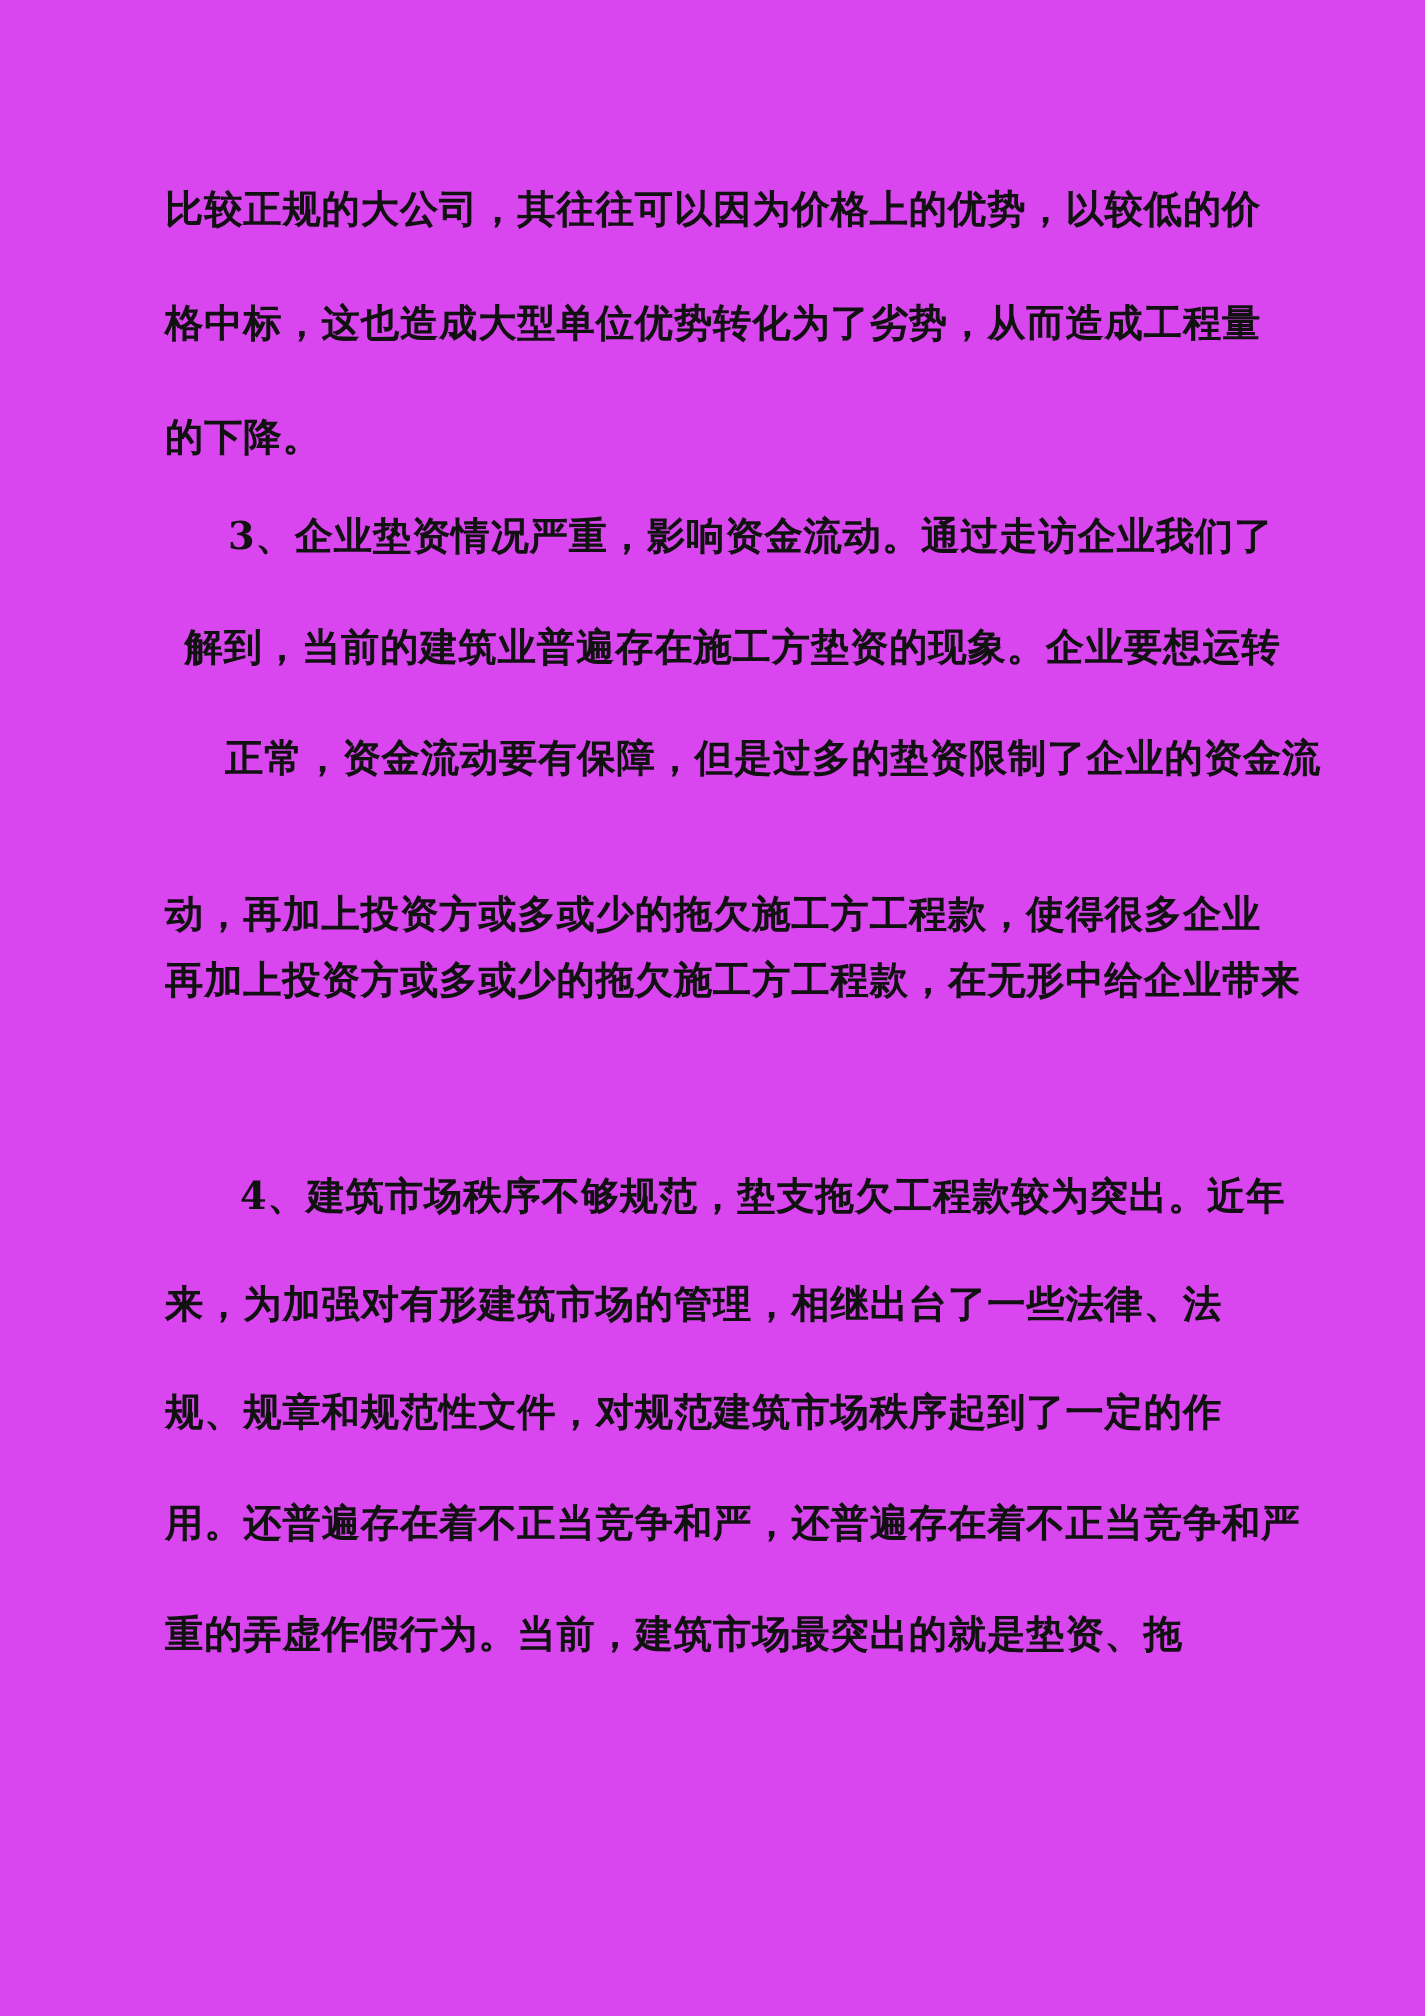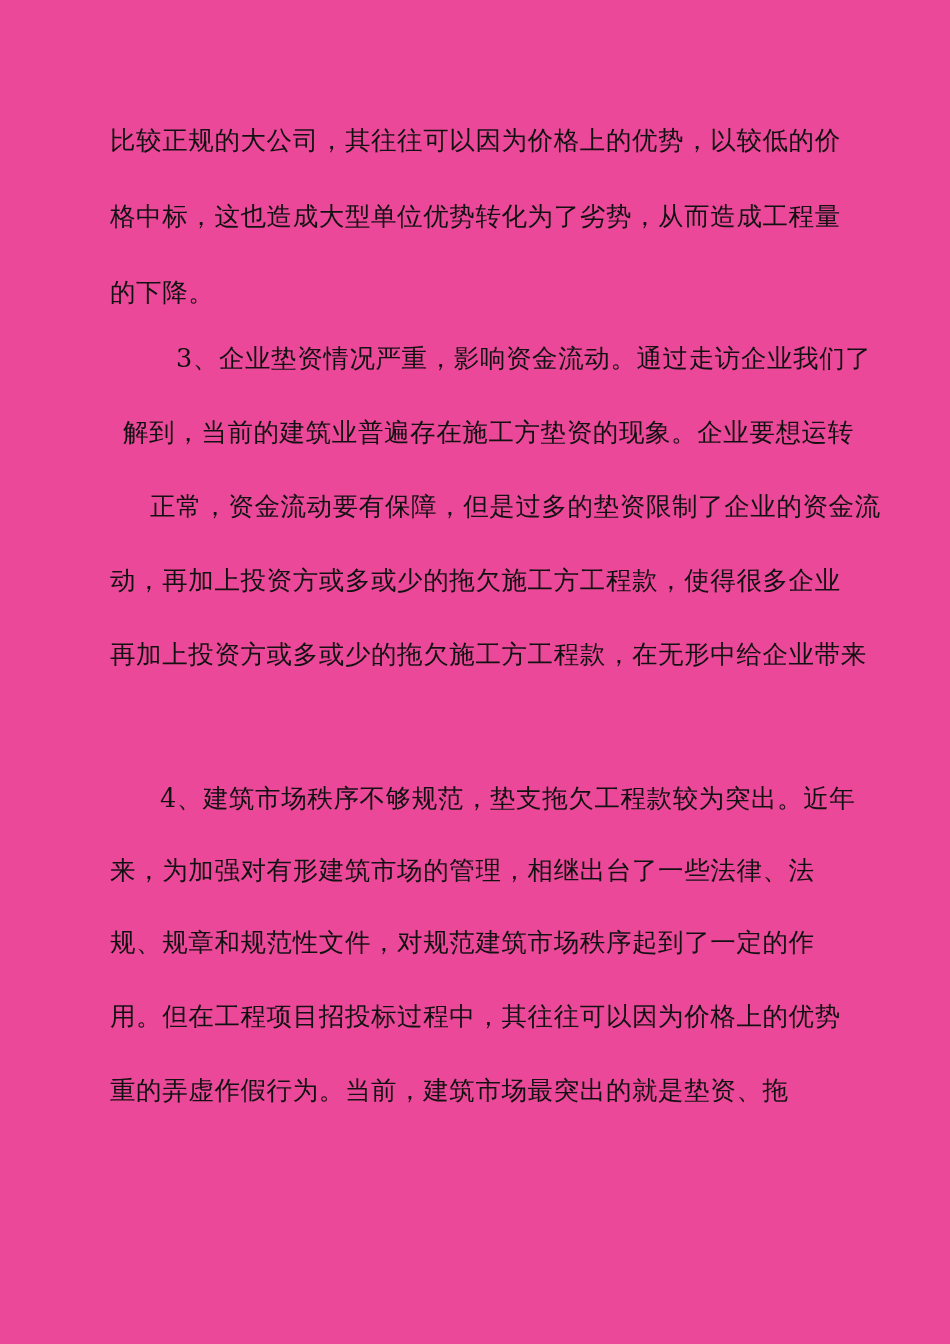--- a/index.html
+++ b/index.html
@@ -14,43 +14,44 @@
       overflow: hidden;
       font-family: "DejaVu Serif", "Liberation Serif", serif;
       color: #111111;
     }
     .page {
       position: absolute;
       left: 0;
       top: 0;
       width: 950px;
       height: 1344px;
-      background: #ec4899;
+      background: #d946ef;
+      font-weight: bold;
     }
     .line {
       position: absolute;
       left: 110px;
       font-size: 25.5px;
       line-height: 30px;
       white-space: nowrap;
       letter-spacing: 0.6px;
     }
   </style>
 </head>
 <body>
 
 <div class="page">
   <div class="line" style="top:125px;">比较正规的大公司，其往往可以因为价格上的优势，以较低的价</div>
   <div class="line" style="top:201px;">格中标，这也造成大型单位优势转化为了劣势，从而造成工程量</div>
   <div class="line" style="top:277px;">的下降。</div>
 
-  <div class="line" style="top:343px; left:176px;">3、企业垫资情况严重，影响资金流动。通过走访企业我们了</div>
+  <div class="line" style="top:343px; left:152px;">3、企业垫资情况严重，影响资金流动。通过走访企业我们了</div>
   <div class="line" style="top:417px;margin-left:13px;">解到，当前的建筑业普遍存在施工方垫资的现象。企业要想运转</div>
   <div class="line" style="top:491px;margin-left:40px;">正常，资金流动要有保障，但是过多的垫资限制了企业的资金流</div>
-  <div class="line" style="top:565px;">动，再加上投资方或多或少的拖欠施工方工程款，使得很多企业</div>
+  <div class="line" style="top:595px;">动，再加上投资方或多或少的拖欠施工方工程款，使得很多企业</div>
   <div class="line" style="top:639px;">再加上投资方或多或少的拖欠施工方工程款，在无形中给企业带来</div>
 
   <div class="line" style="top:783px; left:160px;">4、建筑市场秩序不够规范，垫支拖欠工程款较为突出。近年</div>
   <div class="line" style="top:927px;">规、规章和规范性文件，对规范建筑市场秩序起到了一定的作</div>
   <div class="line" style="top:855px;">来，为加强对有形建筑市场的管理，相继出台了一些法律、法</div>
-  <div class="line" style="top:1001px;">用。但在工程项目招投标过程中，其往往可以因为价格上的优势</div>
+  <div class="line" style="top:1001px;">用。还普遍存在着不正当竞争和严，还普遍存在着不正当竞争和严</div>
   <div class="line" style="top:1075px;">重的弄虚作假行为。当前，建筑市场最突出的就是垫资、拖</div>
 </div>
 
 </body></html>

